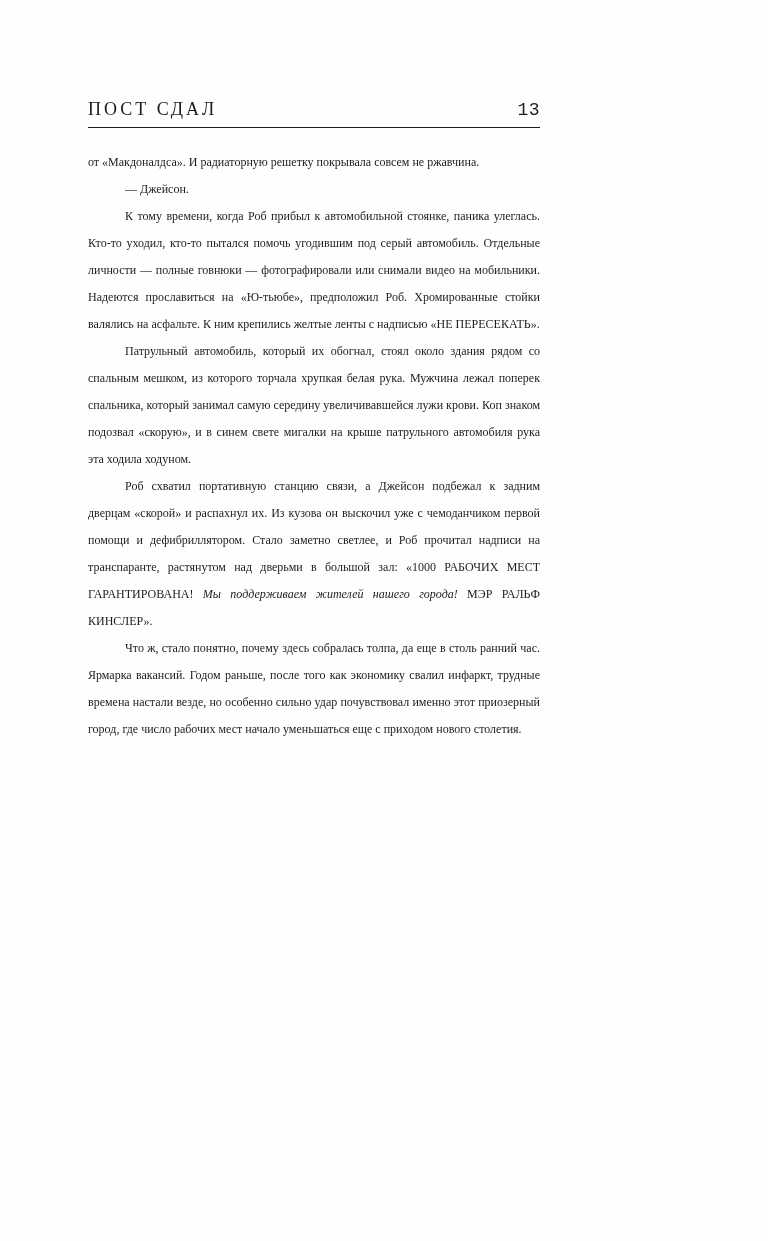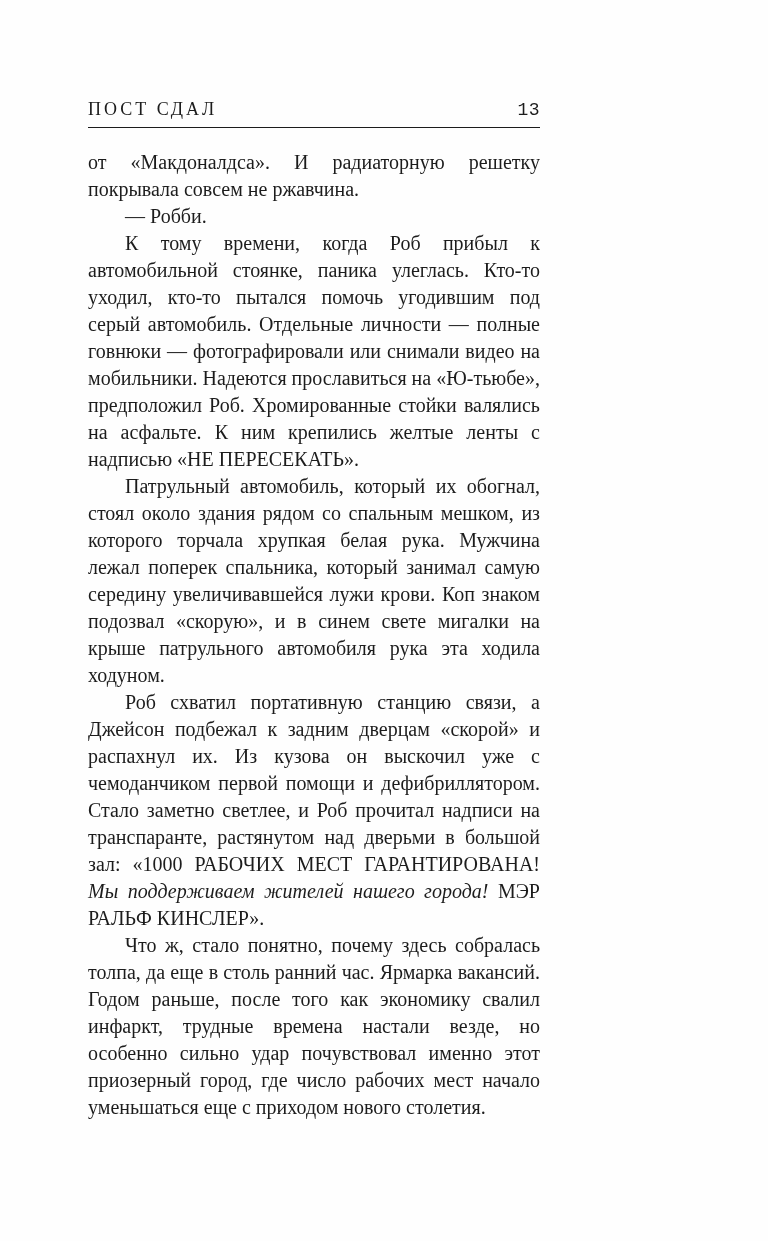--- a/index.html
+++ b/index.html
@@ -30,39 +30,39 @@
     letter-spacing: 0.5px;
     font-family: Liberation Mono, monospace;
   }
   .head-rule {
     border: none;
     border-top: 1.6px solid var(--ink, #1c1c1c);
     margin: 0;
   }
   .body-text {
     margin-top: 21px;
-    font-size: 20px;
+    font-size: 12px;
     line-height: 27px;
     text-align: justify;
     text-align-last: left;
   }
   .para { margin: 0; }
   .para.indent { text-indent: 37px; }
   .italic { font-style: italic; }
 </style>
 </head>
 <body style="background: rgb(254, 254, 254);">
 
 <div class="page" style="--ink: #1c1c1c; --paper: #fefefe;">
   <div class="running-head">
     <span class="head-title">ПОСТ СДАЛ</span>
     <span class="page-number">13</span>
   </div>
   <hr class="head-rule">
   <div class="body-text" id="paragraphs">
       <p class="para"><span>от «Макдоналдса». И радиаторную решетку покрывала совсем не ржавчина.</span></p>
-      <p class="para indent"><span>— Робби.</span></p>
+      <p class="para indent"><span>— Джейсон.</span></p>
       <p class="para indent"><span>К тому времени, когда Роб прибыл к автомобильной стоянке, паника улеглась. Кто-то уходил, кто-то пытал­ся помочь угодившим под серый автомобиль. Отдельные личности — полные говнюки — фотографировали или снимали видео на мобильники. Надеются прославиться на «Ю-тьюбе», предположил Роб. Хромированные стой­ки валялись на асфальте. К ним крепились желтые лен­ты с надписью «НЕ ПЕРЕСЕКАТЬ».</span></p>
       <p class="para indent"><span>Патрульный автомобиль, который их обогнал, стоял около здания рядом со спальным мешком, из которого торчала хрупкая белая рука. Мужчина лежал поперек спальника, который занимал самую середину увеличи­вавшейся лужи крови. Коп знаком подозвал «скорую», и в синем свете мигалки на крыше патрульного автомо­биля рука эта ходила ходуном.</span></p>
       <p class="para indent"><span>Роб схватил портативную станцию связи, а Джейсон подбежал к задним дверцам «скорой» и распахнул их. Из кузова он выскочил уже с чемоданчиком первой помощи и дефибриллятором. Стало заметно светлее, и Роб про­читал надписи на транспаранте, растянутом над дверьми в большой зал: «1000 РАБОЧИХ МЕСТ ГАРАНТИРОВАНА! </span><span class="italic">Мы поддерживаем жителей нашего города!</span><span> МЭР РАЛЬФ КИНСЛЕР».</span></p>
       <p class="para indent"><span>Что ж, стало понятно, почему здесь собралась толпа, да еще в столь ранний час. Ярмарка вакансий. Годом раньше, после того как экономику свалил инфаркт, труд­ные времена настали везде, но особенно сильно удар почувствовал именно этот приозерный город, где число рабочих мест начало уменьшаться еще с приходом ново­го столетия.</span></p>
     </div>
 </div>
 
 </body></html>

